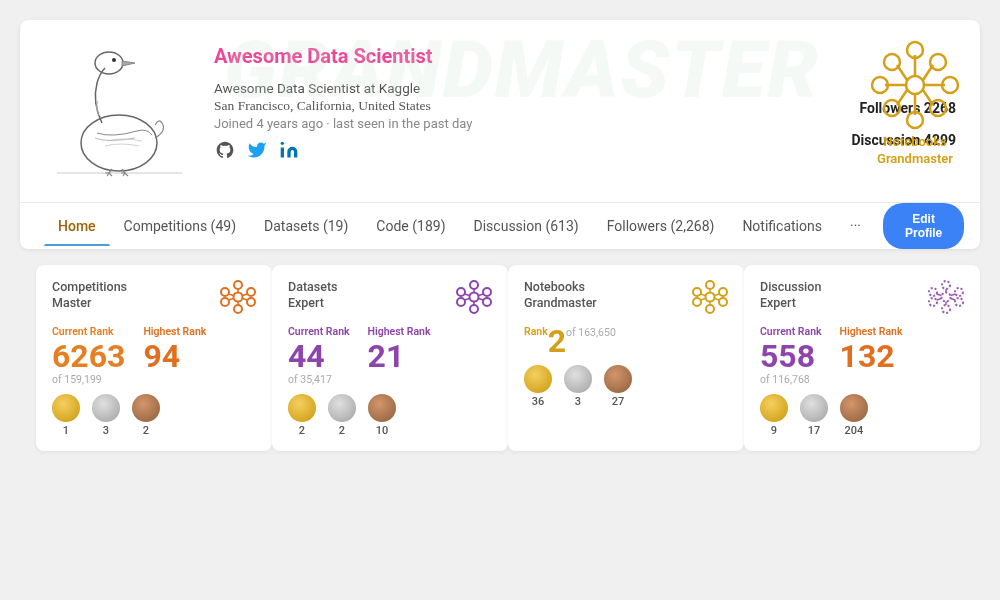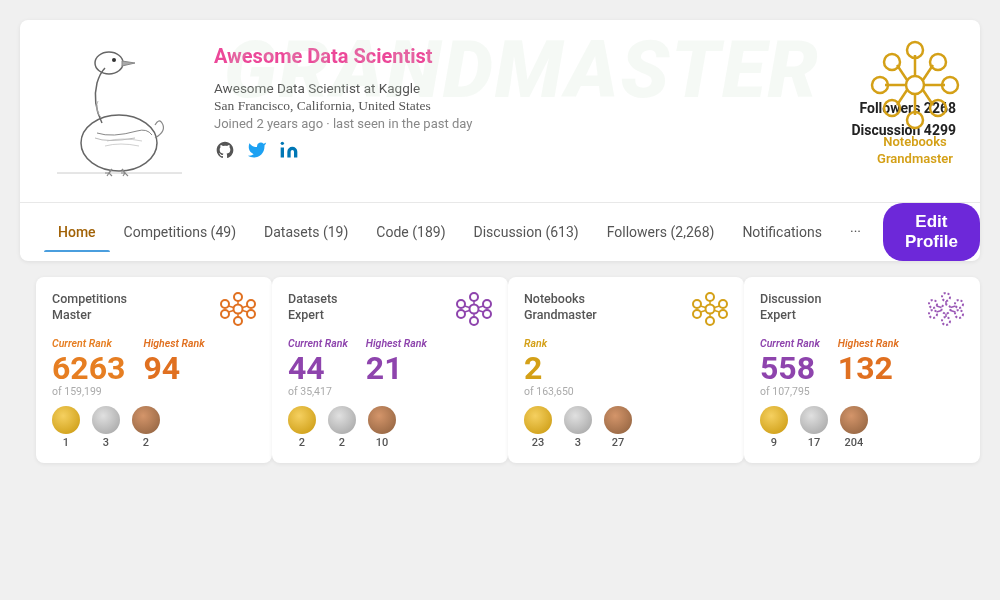--- a/index.html
+++ b/index.html
@@ -177,26 +177,26 @@
       left: 0;
       right: 0;
       height: 2px;
       background: #4a9ede;
       border-radius: 2px 2px 0 0;
     }
 
     .nav-spacer { flex: 1; }
 
     .edit-profile-btn {
-      background: #6d28d9;
+      background: #3b82f6;
       color: #fff;
       border: none;
       border-radius: 20px;
       padding: 9px 22px;
-      font-size: 17px;
+      font-size: 12px;
       font-weight: 600;
       cursor: pointer;
       margin-left: 8px;
     }
 
     
     .cards-row {
       display: grid;
       grid-template-columns: 1fr 1fr 1fr 1fr;
       padding-left: 16px;
@@ -238,38 +238,37 @@
 
     .rank-col {
       display: flex;
       flex-direction: column;
     }
 
     .rank-label {
       font-size: 10.5px;
       font-weight: 600;
       margin-bottom: 2px;
-      font-style: italic;
     }
 
     .rank-value {
       font-size: 32px;
       font-weight: 700;
       line-height: 1;
     }
 
     .rank-of {
       font-size: 10.5px;
       color: #aaa;
       margin-top: 1px;
     }
 
     .single-rank {
       display: flex;
-      flex-direction: column;
+      flex-direction: row;
       align-items: flex-start;
       margin-bottom: 4px;
     }
 
     .medals-row {
       display: flex;
       gap: 12px;
       margin-top: 8px;
       align-items: center;
     }
@@ -351,21 +350,21 @@
             <path d="M52,70 Q48,65 51,58" fill="none" stroke="#aaa" stroke-width="0.8"></path>
             <path d="M54,74 Q49,70 50,62" fill="none" stroke="#aaa" stroke-width="0.8"></path>
           </svg>
         </div>
       </div>
 
       <div class="profile-info">
         <div class="profile-name">Awesome Data Scientist</div>
         <div class="profile-tagline">Awesome Data Scientist at Kaggle</div>
         <div class="profile-location">San Francisco, California, United States</div>
-        <div class="profile-joined">Joined 2 years ago · last seen in the past day</div>
+        <div class="profile-joined">Joined 4 years ago · last seen in the past day</div>
         <div class="social-icons">
 
           <div class="social-icon">
             <svg viewBox="0 0 24 24" fill="#555">
                 <path d="M12 2C6.477 2 2 6.477 2 12c0 4.42 2.865 8.17 6.839 9.49.5.092.682-.217.682-.482 0-.237-.008-.866-.013-1.7-2.782.604-3.369-1.34-3.369-1.34-.454-1.156-1.11-1.464-1.11-1.464-.908-.62.069-.608.069-.608 1.003.07 1.531 1.03 1.531 1.03.892 1.529 2.341 1.087 2.91.832.092-.647.35-1.088.636-1.338-2.22-.253-4.555-1.11-4.555-4.943 0-1.091.39-1.984 1.029-2.683-.103-.253-.446-1.27.098-2.647 0 0 .84-.269 2.75 1.025A9.578 9.578 0 0112 6.836c.85.004 1.705.114 2.504.336 1.909-1.294 2.747-1.025 2.747-1.025.546 1.377.202 2.394.1 2.647.64.699 1.028 1.592 1.028 2.683 0 3.842-2.339 4.687-4.566 4.935.359.309.678.919.678 1.852 0 1.336-.012 2.415-.012 2.743 0 .267.18.578.688.48C19.138 20.167 22 16.418 22 12c0-5.523-4.477-10-10-10z"></path>
               </svg>
           </div>
 
           <div class="social-icon">
             <svg viewBox="0 0 24 24" fill="#1da1f2">
@@ -375,21 +374,21 @@
 
           <div class="social-icon">
             <svg viewBox="0 0 24 24" fill="#0077b5">
                 <path d="M16 8a6 6 0 016 6v7h-4v-7a2 2 0 00-2-2 2 2 0 00-2 2v7h-4v-7a6 6 0 016-6zM2 9h4v12H2z"></path>
                 <circle cx="4" cy="4" r="2"></circle>
               </svg>
           </div>
         </div>
       </div>
 
-      <div style="display:flex; flex-direction:column; align-items:flex-end; gap:6px; padding-top:60px;">
+      <div style="display:flex; flex-direction:column; align-items:flex-end; gap:16px; padding-top:60px;">
         <div class="followers-row">
           <span>Followers</span>&nbsp;<span>2268</span>
         </div>
         <div class="following-row">
           <span>Discussion</span>&nbsp;<span>4299</span>
         </div>
       </div>
 
       <div class="badge-area">
         <div class="badge-circle">
@@ -554,21 +553,21 @@
         </div>
       </div>
       <div class="single-rank">
         <div class="rank-label color-gold">Rank</div>
         <div class="rank-value color-gold">2</div>
         <div class="rank-of">of 163,650</div>
       </div>
       <div class="medals-row">
         <div class="medal-item">
           <div class="medal-circle medal-gold"></div>
-          <div class="medal-count">23</div>
+          <div class="medal-count">36</div>
         </div>
         <div class="medal-item">
           <div class="medal-circle medal-silver"></div>
           <div class="medal-count">3</div>
         </div>
         <div class="medal-item">
           <div class="medal-circle medal-bronze"></div>
           <div class="medal-count">27</div>
         </div>
       </div>
@@ -592,21 +591,21 @@
             <line x1="22.5" y1="19.5" x2="27.5" y2="21" stroke="#9b59b6" stroke-width="1.5"></line>
             <line x1="8.5" y1="21" x2="13.5" y2="19.5" stroke="#9b59b6" stroke-width="1.5"></line>
             <line x1="22.5" y1="16.5" x2="27.5" y2="15" stroke="#9b59b6" stroke-width="1.5"></line>
           </svg>
         </div>
       </div>
       <div class="ranks-row">
         <div class="rank-col">
           <div class="rank-label color-purple">Current Rank</div>
           <div class="rank-value color-purple">558</div>
-          <div class="rank-of">of 107,795</div>
+          <div class="rank-of">of 116,768</div>
         </div>
         <div class="rank-col">
           <div class="rank-label color-highest">Highest Rank</div>
           <div class="rank-value color-highest">132</div>
         </div>
       </div>
       <div class="medals-row">
         <div class="medal-item">
           <div class="medal-circle medal-gold"></div>
           <div class="medal-count">9</div>

